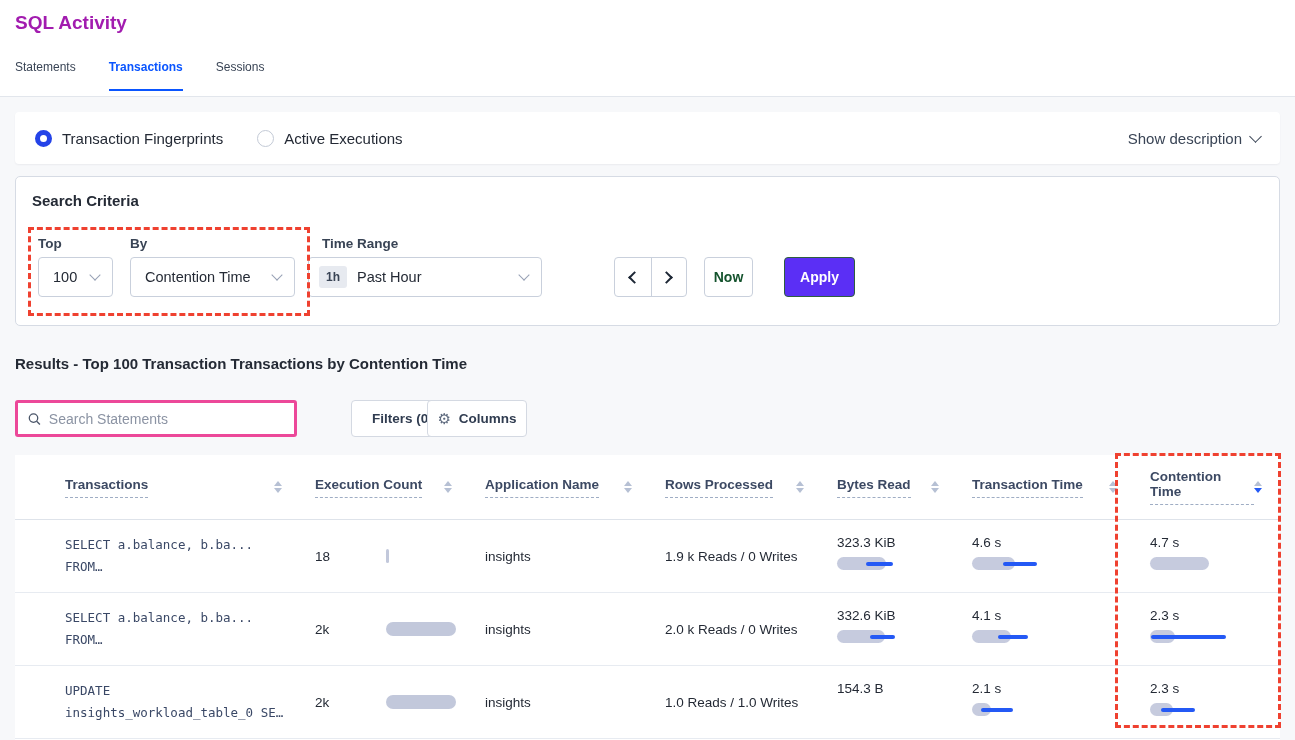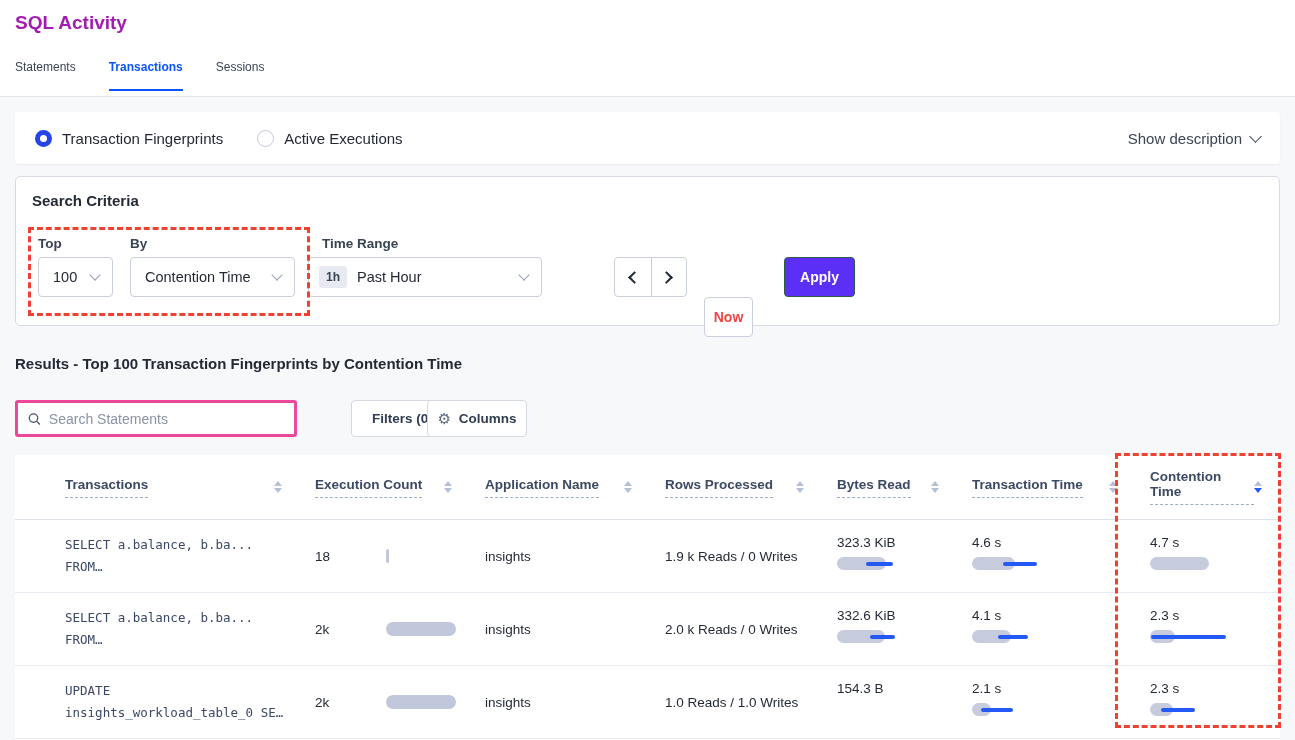--- a/index.html
+++ b/index.html
@@ -38,21 +38,21 @@
   .select-caret { margin-left:auto; margin-right:13px; }
   .tr-badge { background:#e7eaf0; border-radius:3px; font-size:12px; font-weight:700; color:#394455; padding:4px 7px; margin-left:10px; }
   .tr-value { margin-left:10px; }
   .arrow-group { padding:0; }
   .arrow-btn { width:36px; height:100%; display:flex; align-items:center; justify-content:center; cursor:pointer; }
   .arrow-btn + .arrow-btn { border-left:1px solid #c9d0dc; }
   .chev { width:9px; height:9px; }
   .chev.left  { border-left:2.5px solid #1c2634; border-bottom:2.5px solid #1c2634; transform:rotate(45deg); margin-left:4px; }
   .chev.right { border-right:2.5px solid #1c2634; border-bottom:2.5px solid #1c2634; transform:rotate(-45deg); margin-right:4px; }
   .btn { display:flex; align-items:center; justify-content:center; font-weight:700; }
-  .btn-now { font-size:14px; color:#ef4444;margin-top:40px; }
+  .btn-now { font-size:14px; color:#14532d; }
   .btn-apply { background:#5b2ff5; border:1.5px solid #2f5d3f; color:#fff; font-size:14px; }
   
   .annotation { position:absolute; border:3px dashed #ef4130; pointer-events:none; z-index:5; }
   
   .results-heading { position:absolute; left:15px; top:355px; font-size:15px; font-weight:700; color:#242a35; }
   .controls-row { position:absolute; left:15px; top:400px; width:1265px; height:37px; }
   .search-box { position:absolute; left:0; top:0; width:282px; height:37px; background:#fff; border:3px solid #ec4899; border-radius:3px; display:flex; align-items:center; padding:0 10px; }
   .search-box input { border:none; outline:none; font-size:14px; color:#242a35; width:100%; margin-left:8px; font-family:"Liberation Sans",sans-serif; background:transparent; }
   .search-box input::placeholder { color:#8b93a3; }
   .ctl-btn { position:absolute; top:0; height:37px; background:#fff; border:1px solid #d4d9e2; border-radius:4px;
@@ -139,21 +139,21 @@
     </span>
   <span class="arrow-btn">
       <span class="chev right"></span>
     </span>
 </div>
 <div class="ctl btn btn-now" style="left:704px; width:49px;">Now</div>
 <div class="ctl btn btn-apply" style="left:784px; width:71px;text-align:right;">Apply</div>
 
 <div class="annotation" style="left:28px; top:227px; width:282px; height:89px;"></div>
 
-<div class="results-heading">Results - Top 100 Transaction Fingerprints by Contention Time</div>
+<div class="results-heading">Results - Top 100 Transaction Transactions by Contention Time</div>
 
 <div class="controls-row">
   <div class="search-box">
     <svg width="14" height="14" viewBox="0 0 14 14">
       <circle cx="6" cy="6" r="4.6" fill="none" stroke="#4a5568" stroke-width="1.4"></circle>
       <line x1="9.4" y1="9.4" x2="13" y2="13" stroke="#4a5568" stroke-width="1.4"></line>
     </svg>
     <input type="text" placeholder="Search Statements" style="">
   </div>
   <div class="ctl-btn filters-btn">

